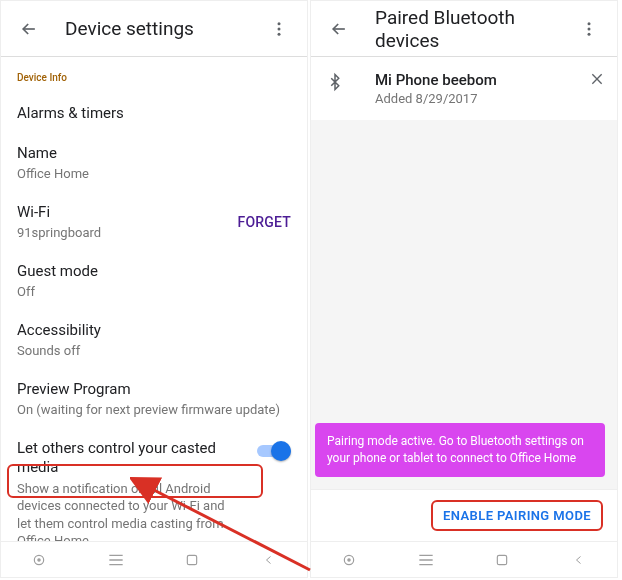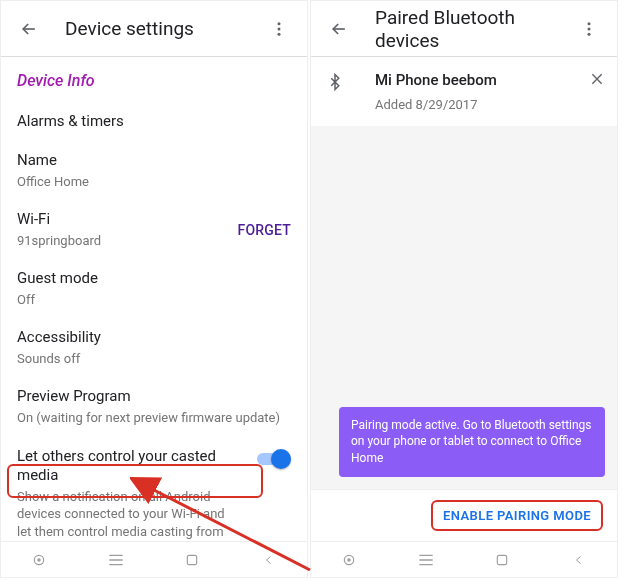--- a/index.html
+++ b/index.html
@@ -48,21 +48,21 @@
     cursor: pointer;
   }
   .content {
     flex: 1;
     overflow-y: hidden;
     padding: 4px 0;
   }
   .row {
     padding: 10px 16px;
   }
-  .row.link .primary { color: #a21caf; font-size: 16px; font-weight: 500; font-style: italic;}
+  .row.link .primary { color: #a16207; font-size: 10px; font-weight: 500;}
   .row .primary {
     font-size: 15px;
     color: #202124;
     line-height: 1.3;
   }
   .row .secondary, .row .desc {
     font-size: 13px;
     color: #757575;
     margin-top: 2px;
     line-height: 1.35;
@@ -106,32 +106,32 @@
   .device-row {
     display: flex;
     align-items: flex-start;
     padding: 14px 12px;
     gap: 28px;
     background: #fff;
   }
   .device-row .bt-icon { width: 24px; text-align: center; color:#5f6368;}
   .device-row .dev-col { flex: 1; }
   .device-row .dev-name { font-size: 15px; color:#202124; font-weight:500;}
-  .device-row .dev-sub { font-size: 13px; color:#757575; margin-top:8px;}
+  .device-row .dev-sub { font-size: 13px; color:#757575; margin-top:2px;}
   .device-row .close { color:#5f6368; cursor:pointer;}
   .grey-area {
     flex: 1;
     background: #f5f5f5;
     position: relative;
   }
   .toast {
     position: absolute;
-    left: 28px; right: 12px;
+    left: 4px; right: 12px;
     bottom: 12px;
-    background: #8b5cf6;
+    background: #d946ef;
     color: #fff;
     font-size: 12px;
     line-height: 1.4;
     padding: 10px 12px;
     border-radius: 4px;
   }
   .bottombar {
     display: flex;
     justify-content: flex-end;
     padding: 10px 14px;

